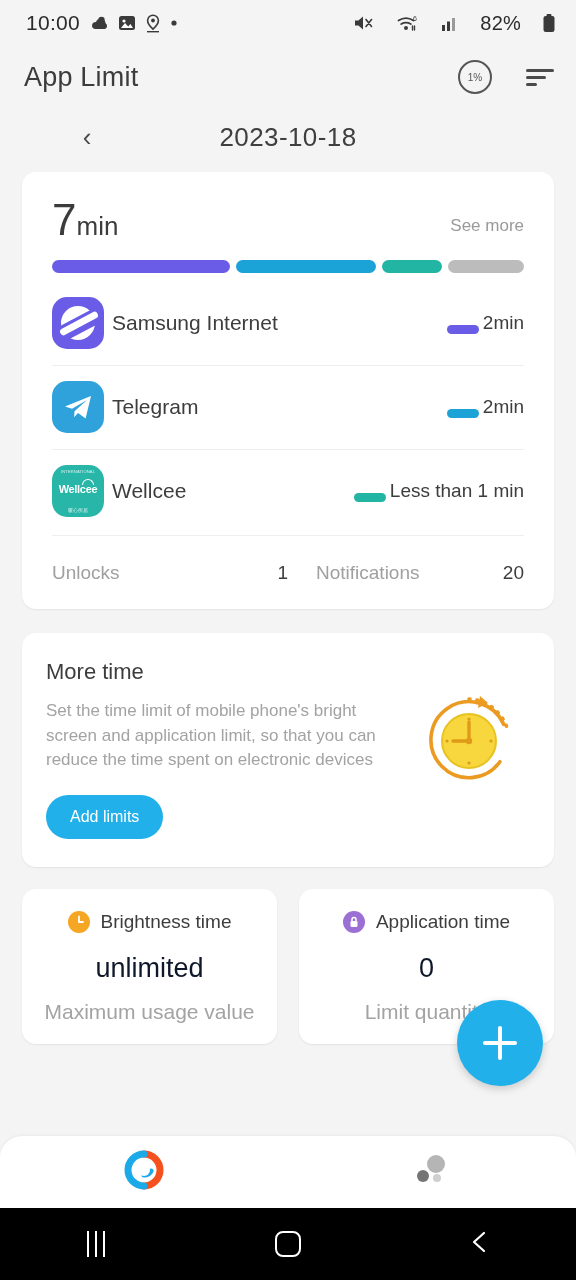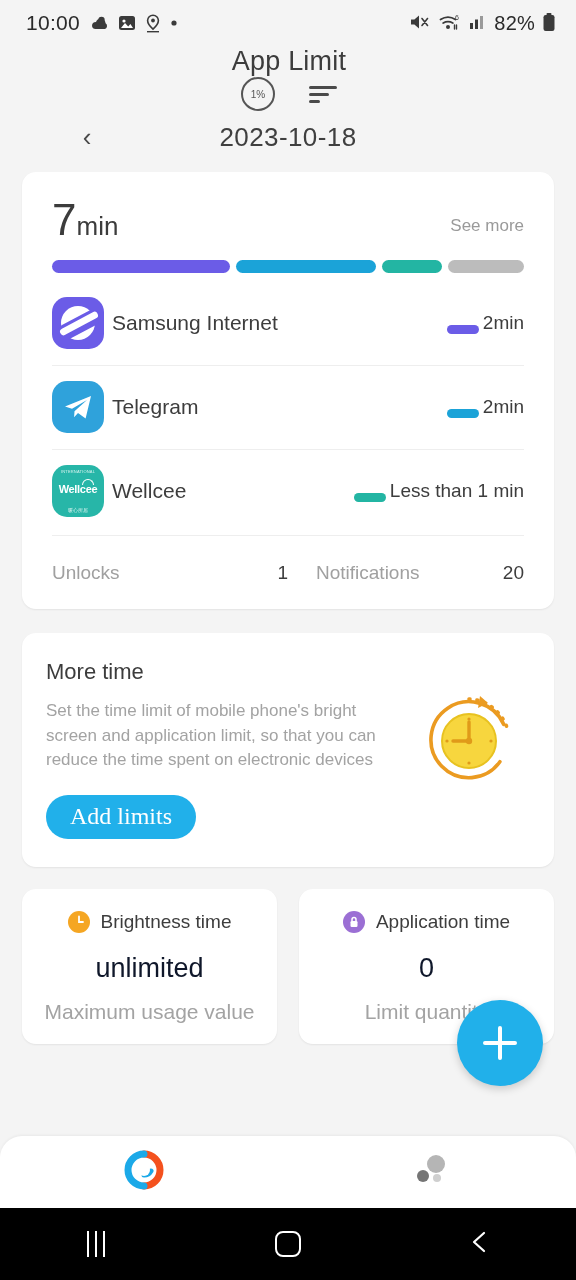--- a/index.html
+++ b/index.html
@@ -11,28 +11,28 @@
   .phone { position:relative; width:576px; height:1280px; background:#f4f4f4; }
 
   
   .statusbar {
     height:46px; display:flex; align-items:center;
     justify-content:space-between; padding:0 20px 0 26px;
     color:#3a3a3a;
   }
   .sb-left { display:flex; align-items:center; gap:9px; }
   .sb-time { font-size:21px; letter-spacing:.3px; color:#2b2b2b; }
-  .sb-right { display:flex; gap:7px; }
+  .sb-right { display:flex; align-items:center; gap:21px; }
   .sb-pct { font-size:20px; color:#2b2b2b; letter-spacing:.2px; }
   .ic { display:inline-block; line-height:0; }
 
   
   .appbar {
     height:62px; display:flex; align-items:center;
-    padding:0 22px 0 24px; justify-content:space-between;flex-direction:column;
+    padding:0 22px 0 24px; justify-content:space-between;
   }
   .app-title { font-size:27px; color:#3c3c3c; font-weight:400; letter-spacing:.2px; }
   .appbar-icons { display:flex; align-items:center; gap:34px; }
   .pct-badge {
     width:34px; height:34px; border:2px solid #555; border-radius:50%;
     display:flex; align-items:center; justify-content:center;
     font-size:10px; color:#555;
   }
   .sort-icon { display:flex; flex-direction:column; gap:4px; align-items:flex-start; }
   .sort-icon i { display:block; height:3px; background:#4a4a4a; border-radius:2px; }
@@ -131,22 +131,22 @@
 
   
   .moretime-card { margin-top:24px; padding:26px 24px 28px; position:relative; }
   .mt-title { font-size:22px; color:#3c3c3c; }
   .mt-desc {
     font-size:17px; color:#a3a3a3; line-height:1.45;
     margin-top:14px; width:330px;
   }
   .mt-btn {
     margin-top:22px; background:#21b0ea; color:#fff; border:none;
-    border-radius:22px; height:44px; padding:0 24px; font-size:24px;
-    font-family:Liberation Serif, serif; cursor:pointer;
+    border-radius:22px; height:44px; padding:0 24px; font-size:16px;
+    font-family:Liberation Sans, sans-serif; cursor:pointer;
   }
   .mt-illus { position:absolute; right:38px; top:58px; }
 
   
   .twocards { display:flex; gap:22px; margin:22px 22px 0; }
   .minicard {
     flex:1; background:#fff; border-radius:14px; padding:22px 0 20px;
     box-shadow:0 1px 2px rgba(0,0,0,.07); text-align:center;
     position:relative; overflow:hidden;
   }

